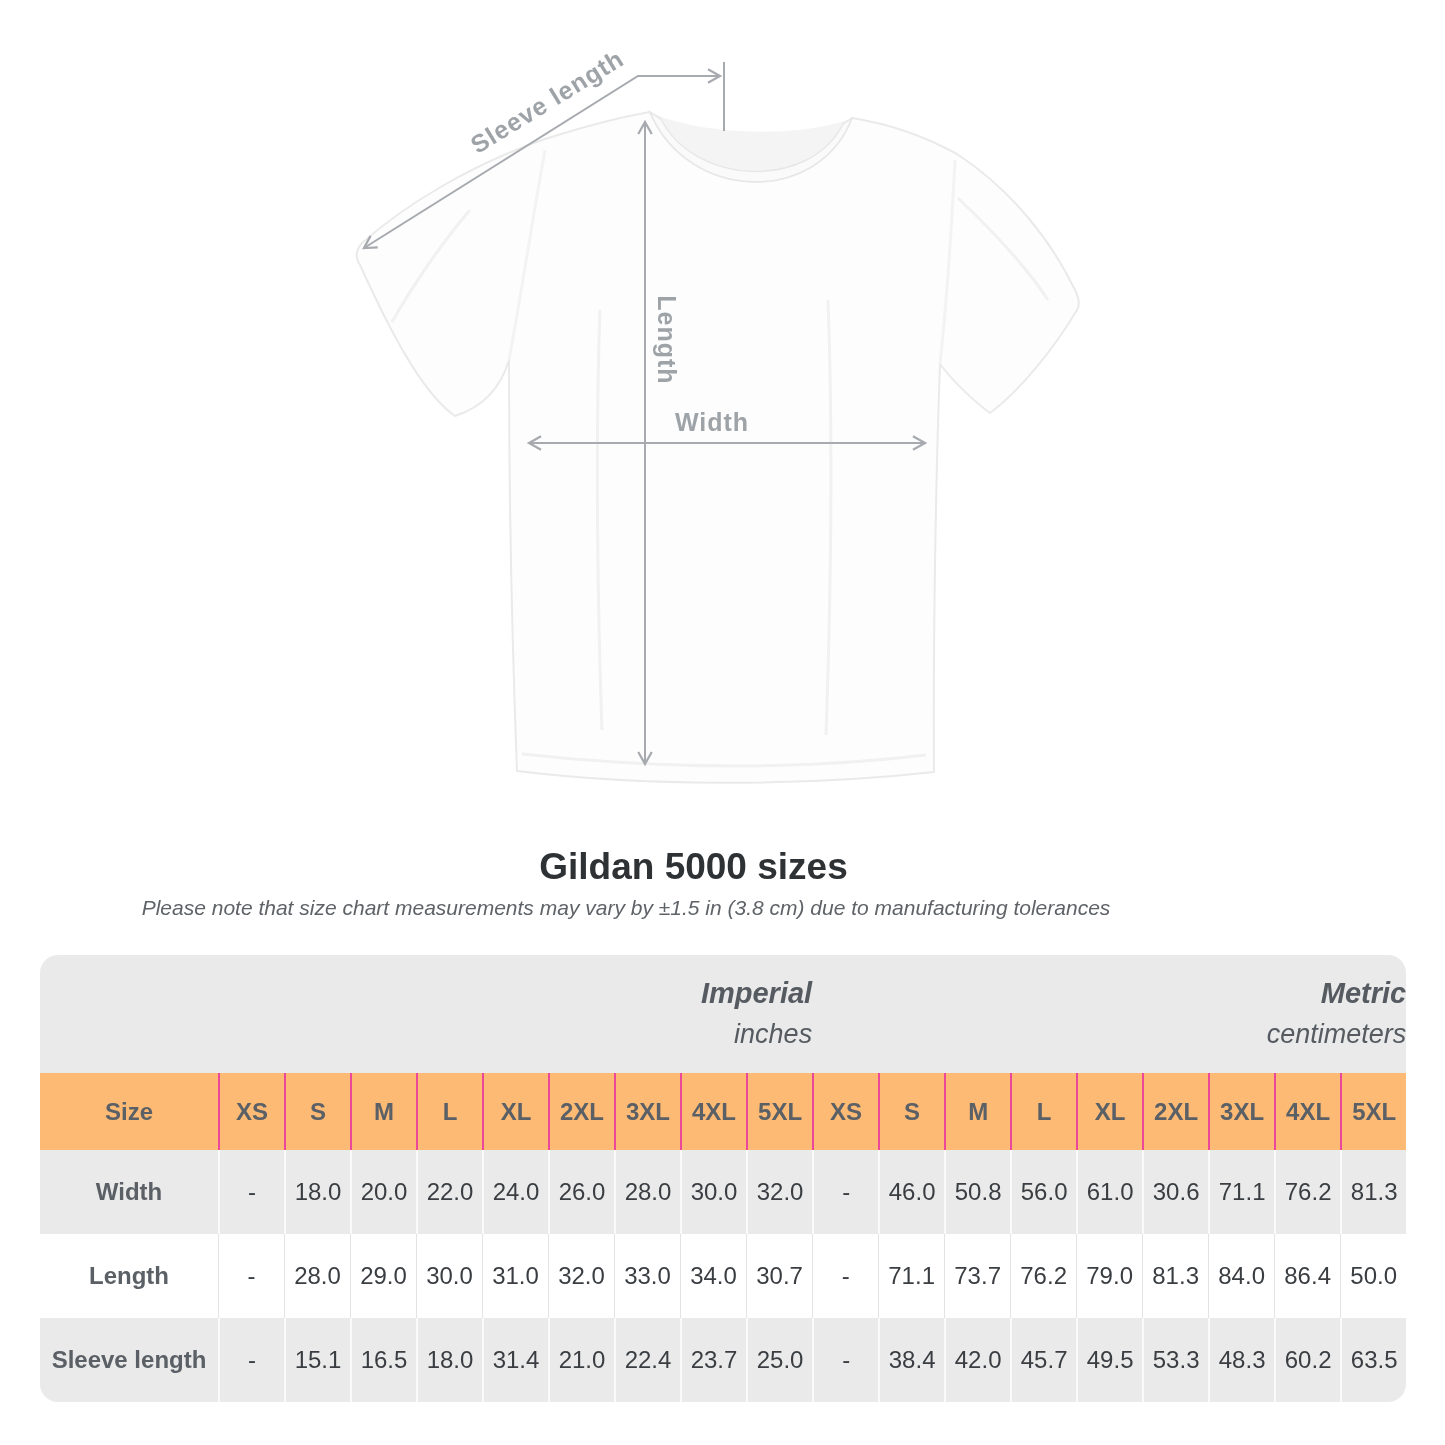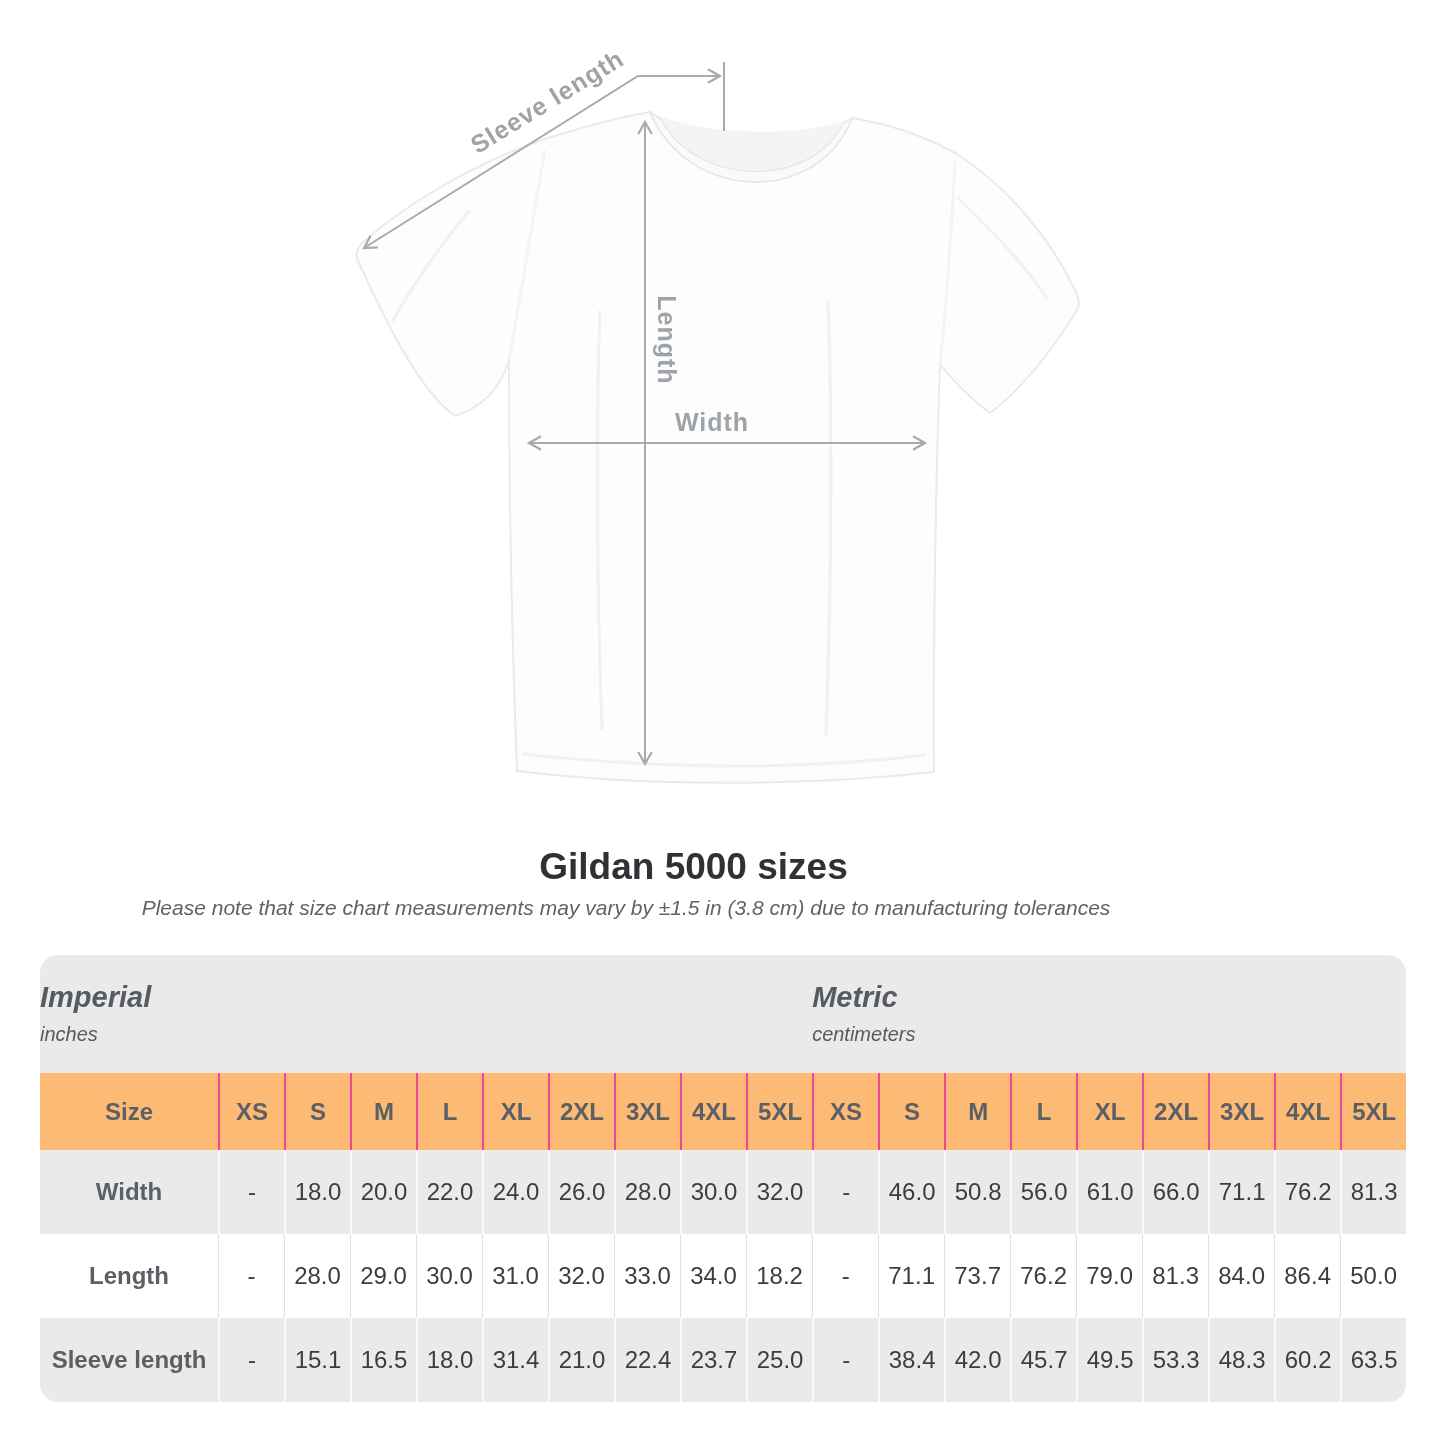--- a/index.html
+++ b/index.html
@@ -15,23 +15,23 @@
          font-size:37px;font-weight:bold;color:#2f3235;margin:0;}
   .note{position:absolute;left:0;top:896px;width:1252px;text-align:center;
         font-size:21px;font-style:italic;color:#5f6368;margin:0;}
 
   
   .table-wrap{position:absolute;left:40px;top:955px;width:1366px;
               border-radius:18px;overflow:hidden;background:#ffffff;}
   table{border-collapse:separate;border-spacing:0;table-layout:fixed;width:1366px;}
   col.lblcol{width:178px;} col.datacol{width:66px;}
 
-  tr.grp td{height:118px;background:#eaeaea;text-align:left;vertical-align:middle;padding:0;}
+  tr.grp td{height:118px;background:#eaeaea;text-align:right;vertical-align:middle;padding:0;}
   .gname{font-size:29px;font-weight:bold;font-style:italic;color:#555b61;line-height:1.1;}
-  .gunit{font-size:20px;font-style:italic;color:#555b61;margin-top:9px;}
+  .gunit{font-size:27px;font-style:italic;color:#555b61;margin-top:9px;}
 
   tr.szs th{height:77px;background:#fdba74;font-size:24px;font-weight:bold;
             color:#5a6066;text-align:center;vertical-align:middle;padding:0;}
   tr.szs th + th{border-left:2px solid #ec4899;}
 
   tr.data th{font-size:24px;font-weight:bold;color:#5a6066;text-align:center;vertical-align:middle;padding:0;}
   tr.data td{font-size:24px;color:#3a3e42;text-align:center;vertical-align:middle;padding:0;}
   tr.data th, tr.data td{height:84px;}
   tr.gray th, tr.gray td{background:#eaeaea;}
   tr.gray td, tr.gray th + * {border-left:2px solid #fafafa;}
@@ -165,37 +165,37 @@
     <td>24.0</td>
     <td>26.0</td>
     <td>28.0</td>
     <td>30.0</td>
     <td>32.0</td>
     <td>-</td>
     <td>46.0</td>
     <td>50.8</td>
     <td>56.0</td>
     <td>61.0</td>
-    <td>66.0</td>
+    <td>30.6</td>
     <td>71.1</td>
     <td>76.2</td>
     <td>81.3</td>
   </tr>
 
   <tr class="data white">
     <th>Length</th>
     <td>-</td>
     <td>28.0</td>
     <td>29.0</td>
     <td>30.0</td>
     <td>31.0</td>
     <td>32.0</td>
     <td>33.0</td>
     <td>34.0</td>
-    <td>18.2</td>
+    <td>30.7</td>
     <td>-</td>
     <td>71.1</td>
     <td>73.7</td>
     <td>76.2</td>
     <td>79.0</td>
     <td>81.3</td>
     <td>84.0</td>
     <td>86.4</td>
     <td>50.0</td>
   </tr>

